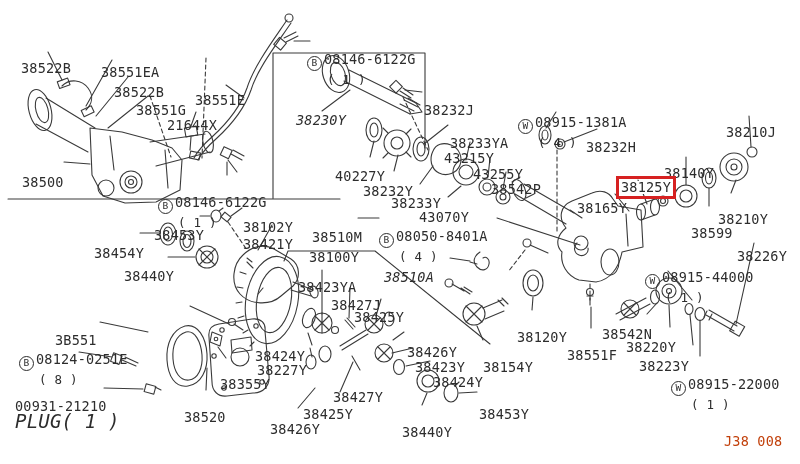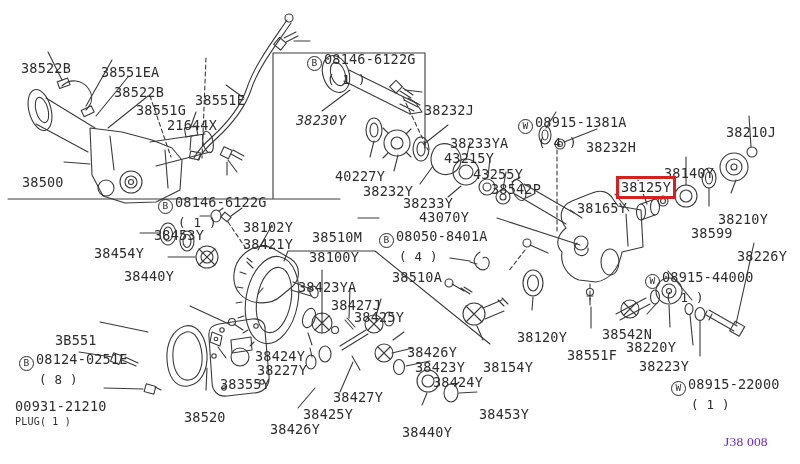--- a/index.html
+++ b/index.html
@@ -6,23 +6,23 @@
   .stage{position:relative;width:800px;height:464px;background:#fff;overflow:hidden;
          font-family:"DejaVu Sans Mono","Liberation Mono",monospace;}
   svg{position:absolute;left:0;top:0;}
   .labels{position:absolute;left:0;top:0;width:800px;height:358px;margin-top:20px;}
   .part-label{position:absolute;white-space:nowrap;color:#2d2d2d;font-size:13.5px;
               letter-spacing:.2px;line-height:13px;}
   .part-label .circ{display:inline-block;width:13px;height:13px;border:1.3px solid #2d2d2d;
               border-radius:50%;font-size:9.5px;line-height:12px;text-align:center;
               margin-right:2px;vertical-align:-2px;}
   .part-label .qty{margin-left:20px;margin-top:2px;font-size:12.5px;}
-  .part-label .l2{margin-top:2px;font-size:10px;}
+  .part-label .l2{margin-top:2px;font-size:19px;font-style:italic;}
   .part-label.highlight{outline:3px solid #d62121;outline-offset:2px;background:#fff;}
-  .part-label.muted{color:#6d28d9;font-family:Liberation Serif, serif;}
+  .part-label.muted{color:#c2410c;}
 </style>
 </head>
 <body>
 
 <div class="stage">
 
   <svg width="800" height="464" viewBox="0 0 800 464">
     <g stroke="#3a3a3a" fill="none" stroke-width="1.1" stroke-linecap="round" stroke-linejoin="round">
 
       <g>
@@ -258,39 +258,39 @@
       <div class="part-label" style="left: 307px; top: 33px;"><span class="circ">B</span><span>08146-6122G</span><div class="qty">( 1 )</div></div>
       <div class="part-label" style="left: 296px; top: 94px; font-style: italic;"><span>38230Y</span></div>
       <div class="part-label" style="left: 424px; top: 84px;"><span>38232J</span></div>
       <div class="part-label" style="left: 158px; top: 176px;"><span class="circ">B</span><span>08146-6122G</span><div class="qty">( 1 )</div></div>
       <div class="part-label" style="left: 450px; top: 117px;"><span>38233YA</span></div>
       <div class="part-label" style="left: 444px; top: 132px; text-align: center;"><span>43215Y</span></div>
       <div class="part-label" style="left: 335px; top: 150px;"><span>40227Y</span></div>
       <div class="part-label" style="left: 363px; top: 165px;"><span>38232Y</span></div>
       <div class="part-label" style="left: 473px; top: 148px;"><span>43255Y</span></div>
       <div class="part-label" style="left: 491px; top: 163px;"><span>38542P</span></div>
-      <div class="part-label" style="left: 403px; top: 177px;"><span>38233Y</span></div>
+      <div class="part-label" style="left: 391px; top: 177px;"><span>38233Y</span></div>
       <div class="part-label" style="left: 419px; top: 191px;"><span>43070Y</span></div>
       <div class="part-label" style="left: 518px; top: 96px;"><span class="circ">W</span><span>08915-1381A</span><div class="qty">( 4 )</div></div>
       <div class="part-label" style="left: 586px; top: 121px;"><span>38232H</span></div>
       <div class="part-label" style="left: 726px; top: 106px;"><span>38210J</span></div>
       <div class="part-label" style="left: 664px; top: 147px;"><span>38140Y</span></div>
       <div class="part-label highlight" style="left: 621px; top: 161px;"><span>38125Y</span></div>
       <div class="part-label" style="left: 577px; top: 182px;"><span>38165Y</span></div>
       <div class="part-label" style="left: 718px; top: 193px;"><span>38210Y</span></div>
       <div class="part-label" style="left: 691px; top: 207px;"><span>38599</span></div>
       <div class="part-label" style="left: 154px; top: 209px;"><span>38453Y</span></div>
       <div class="part-label" style="left: 243px; top: 201px;"><span>38102Y</span></div>
       <div class="part-label" style="left: 243px; top: 218px;"><span>38421Y</span></div>
       <div class="part-label" style="left: 94px; top: 227px;"><span>38454Y</span></div>
       <div class="part-label" style="left: 124px; top: 250px;"><span>38440Y</span></div>
       <div class="part-label" style="left: 312px; top: 211px;"><span>38510M</span></div>
       <div class="part-label" style="left: 379px; top: 210px;"><span class="circ">B</span><span>08050-8401A</span><div class="qty">( 4 )</div></div>
       <div class="part-label" style="left: 309px; top: 231px;"><span>38100Y</span></div>
-      <div class="part-label" style="left: 392px; top: 251px;"><span>38510A</span></div>
+      <div class="part-label" style="left: 384px; top: 251px; font-style: italic;"><span>38510A</span></div>
       <div class="part-label" style="left: 298px; top: 261px;"><span>38423YA</span></div>
       <div class="part-label" style="left: 331px; top: 279px;"><span>38427J</span></div>
       <div class="part-label" style="left: 354px; top: 291px;"><span>38425Y</span></div>
       <div class="part-label" style="left: 55px; top: 314px;"><span>3B551</span></div>
       <div class="part-label" style="left: 19px; top: 333px;"><span class="circ">B</span><span>08124-0251E</span><div class="qty">( 8 )</div></div>
       <div class="part-label" style="left: 255px; top: 330px;"><span>38424Y</span></div>
       <div class="part-label" style="left: 257px; top: 344px;"><span>38227Y</span></div>
       <div class="part-label" style="left: 407px; top: 326px;"><span>38426Y</span></div>
       <div class="part-label" style="left: 415px; top: 341px;"><span>38423Y</span></div>
       <div class="part-label" style="left: 433px; top: 356px;"><span>38424Y</span></div>

